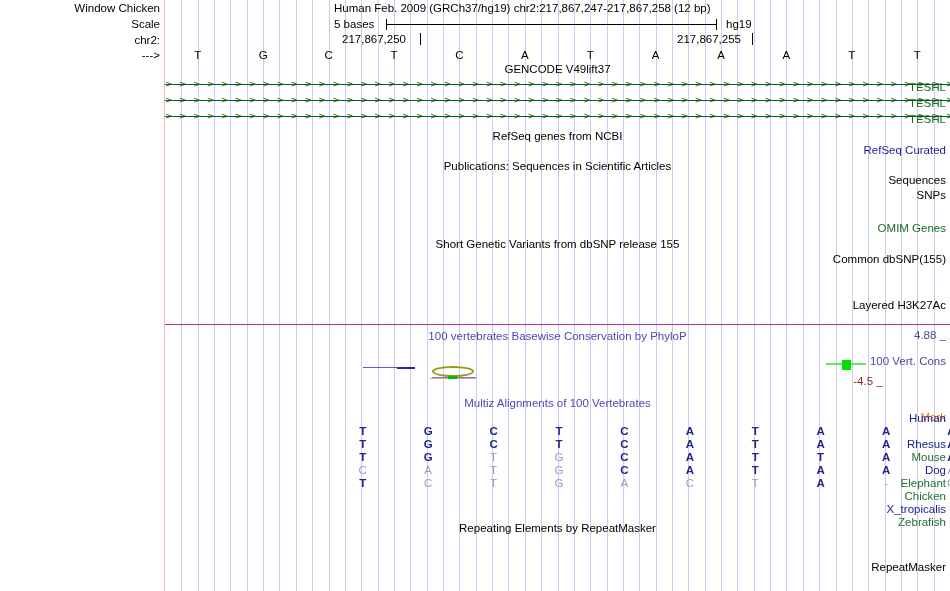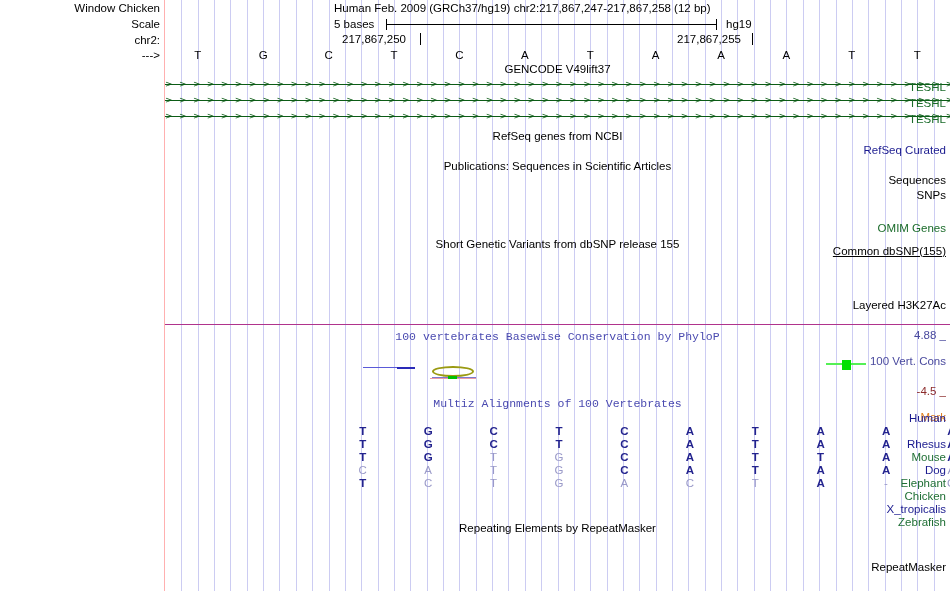--- a/index.html
+++ b/index.html
@@ -60,21 +60,21 @@
     position: absolute;
     left: 165px;
     width: 785px;
     text-align: center;
     font-size: 11.5px;
     line-height: 13px;
     white-space: nowrap;
     color: #000000;
   }
   .ctitle.green { color: #1a6b2a; }
-  .ctitle.blue  { color: #4a4ab0; font-family: Liberation Mono, monospace; }
+  .ctitle.blue  { color: #4a4ab0; }
 
   
   .hdrtxt {
     position: absolute;
     font-size: 11.5px;
     line-height: 13px;
     white-space: nowrap;
     color: #000000;
   }
   
@@ -292,30 +292,30 @@
   <div class="ctitle" style="top:130px;">RefSeq genes from NCBI</div>
   <div class="lbl blue" style="top:144px;">RefSeq Curated</div>
 
   <div class="ctitle" style="top:160px;">Publications: Sequences in Scientific Articles</div>
   <div class="lbl" style="top:174px;">Sequences</div>
   <div class="lbl" style="top:189px;">SNPs</div>
 
   <div class="lbl green" style="top:222px;">OMIM Genes</div>
 
   <div class="ctitle" style="top:238px;">Short Genetic Variants from dbSNP release 155</div>
-  <div class="lbl" style="top:245px;text-decoration:underline;">Common dbSNP(155)</div>
+  <div class="lbl" style="top:253px;">Common dbSNP(155)</div>
 
   <div class="lbl" style="top:299px;">Layered H3K27Ac</div>
 
   <div id="magentaline" style="top:324px;"></div>
 
   <div class="ctitle blue" style="top:330px;">100 vertebrates Basewise Conservation by PhyloP</div>
   <div class="lbl purp" style="top:329px;">4.88 _</div>
   <div class="lbl purp" style="top:355px;">100 Vert. Cons</div>
-  <div class="lbl maroon" style="top:385px;">-4.5 _</div>
+  <div class="lbl maroon" style="top:375px;text-align:center;">-4.5 _</div>
 
   <div class="consfeat" style="left:363px;top:366px;width:52px;height:3px;">
     <div class="cf-line" style="left:0;top:1px;width:52px;background:#5a5ad8;"></div>
     <div class="cf-line" style="left:34px;top:1px;width:18px;background:#2a2ab8;height:2px;"></div>
   </div>
 
   <div class="consfeat" style="left:430px;top:366px;width:48px;height:14px;">
     <div class="cf-oval" style="left:2px;top:0;width:42px;height:11px;"></div>
     <div class="cf-line" style="left:0;top:12px;width:46px;background:#e89aa8;"></div>
     <div class="cf-line" style="left:2px;top:11px;width:44px;background:#7a7ad0;"></div>

